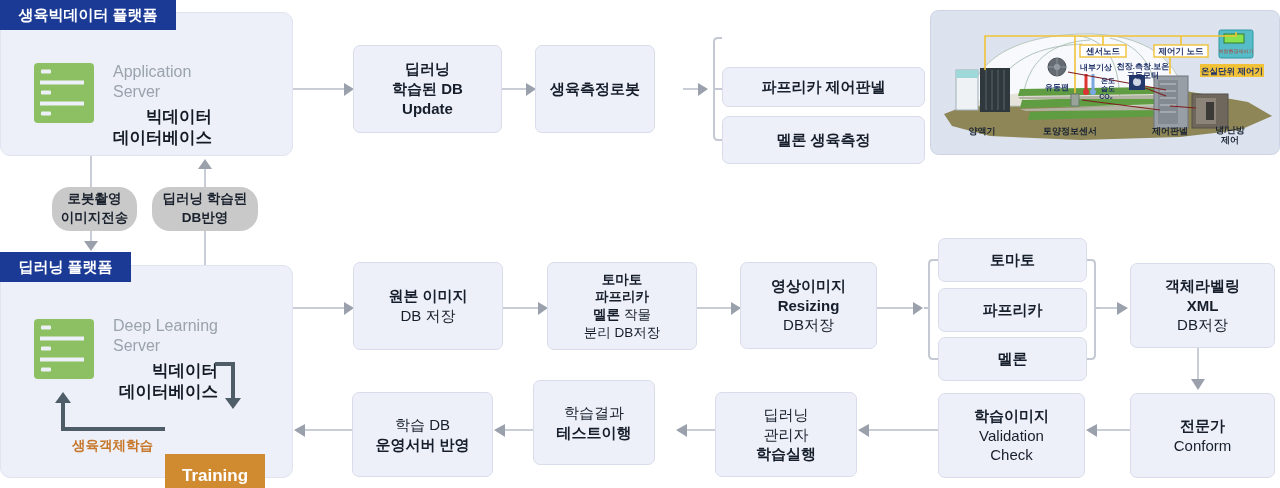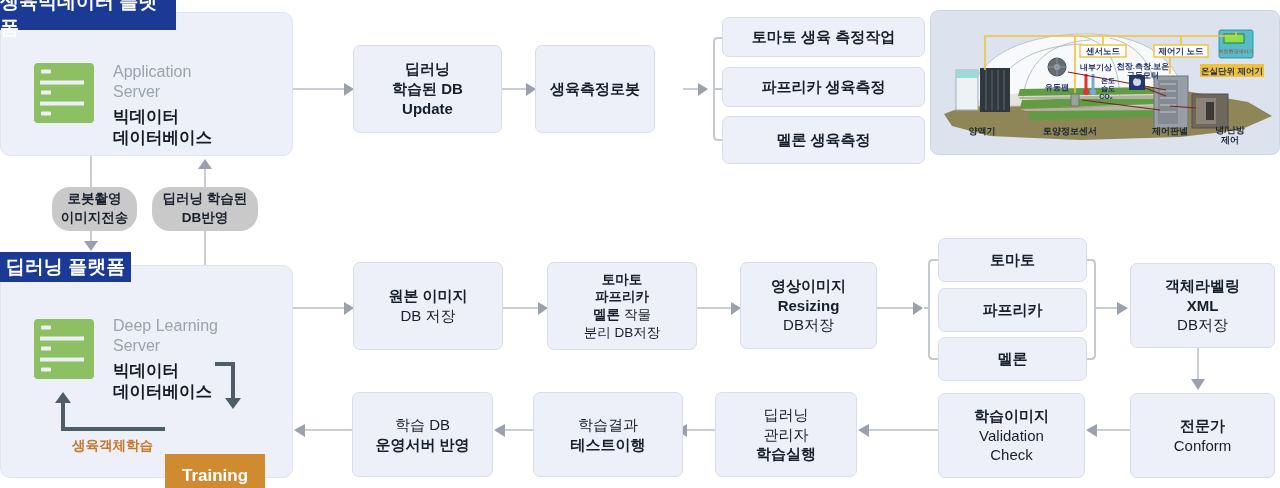--- a/index.html
+++ b/index.html
@@ -1,31 +1,31 @@
 <!DOCTYPE html>
 <html><head>
 <meta charset="utf-8">
 <style>
   html,body{margin:0;padding:0;background:#fff;}
   body{font-family:"Liberation Sans","DejaVu Sans",sans-serif;}
   .stage{position:relative;width:1280px;height:488px;background:#fff;overflow:hidden;color:#1a212e;}
   .abs{position:absolute;}
   .panel{position:absolute;background:#edf0f8;border:1px solid #e0e4f0;border-radius:10px;box-sizing:border-box;}
-  .hdr{position:absolute;background:#1b3a96;color:#fff;font-weight:bold;font-size:19px;
+  .hdr{position:absolute;background:#1b3a96;color:#fff;font-weight:bold;font-size:15px;
        display:flex;align-items:center;justify-content:center;z-index:6;}
   .fb{position:absolute;background:#eef0f9;border:1px solid #d9ddeb;border-radius:7px;box-sizing:border-box;
       display:flex;flex-direction:column;align-items:center;justify-content:center;text-align:center;
       font-size:15px;line-height:1.32;color:#161e2b;z-index:5;}
   .fb .b{font-weight:bold;}
   .fb.small{font-size:13.5px;line-height:1.3;}
   .gb{position:absolute;background:#c9c9c9;color:#1a222e;font-weight:bold;font-size:13.5px;line-height:1.4;
       display:flex;flex-direction:column;align-items:center;justify-content:center;text-align:center;z-index:5;border-radius:18px;}
   .srv-type div{color:#9aa3ae;font-size:16px;line-height:1.25;}
   .srv-name div{color:#141b26;font-size:16.5px;font-weight:bold;line-height:1.3;}
-  .srv-name{margin-top:4px;}
+  .srv-name{margin-top:4px;text-align:right;}
   .training{position:absolute;background:#d08b31;color:#fff;font-weight:bold;font-size:17px;
             display:flex;align-items:center;justify-content:center;z-index:7;margin-top:44px;}
   .cap-orange{position:absolute;color:#c7772a;font-weight:bold;font-size:13.5px;z-index:7;}
   svg.layer{position:absolute;left:0;top:0;z-index:4;}
   .gh{position:absolute;left:930px;top:10px;z-index:5;}
 </style>
 </head>
 <body>
 
 <div class="stage">
@@ -139,25 +139,22 @@
   </div>
 
   <div class="fb" style="left:353px;top:45px;width:149px;height:88px">
     <div class="b">딥러닝</div>
     <div class="b">학습된 DB</div>
     <div class="b">Update</div>
   </div>
   <div class="fb" style="left:535px;top:45px;width:120px;height:88px">
     <div class="b">생육측정로봇</div>
   </div>
-  <div class="fb" style="left:722px;top:17px;width:203px;height:40px">
-    <div class="b">토마토 생육 측정작업</div>
-  </div>
   <div class="fb" style="left:722px;top:67px;width:203px;height:40px">
-    <div class="b">파프리카 생육측정</div>
+    <div class="b">파프리카 제어판넬</div>
   </div>
   <div class="fb" style="left:722px;top:116px;width:203px;height:48px">
     <div class="b">멜론 생육측정</div>
   </div>
 
   <div class="fb" style="left:353px;top:262px;width:150px;height:88px">
     <div class="b">원본 이미지</div>
     <div>DB 저장</div>
   </div>
   <div class="fb small" style="left:547px;top:262px;width:150px;height:88px">
@@ -193,21 +190,21 @@
   <div class="fb" style="left:938px;top:393px;width:147px;height:85px">
     <div class="b">학습이미지</div>
     <div>Validation</div>
     <div>Check</div>
   </div>
   <div class="fb" style="left:715px;top:392px;width:142px;height:85px">
     <div>딥러닝</div>
     <div>관리자</div>
     <div class="b">학습실행</div>
   </div>
-  <div class="fb" style="left:533px;top:392px;width:150px;height:85px">
+  <div class="fb" style="left:533px;top:380px;width:122px;height:85px">
     <div>학습결과</div>
     <div class="b">테스트이행</div>
   </div>
   <div class="fb" style="left:352px;top:392px;width:141px;height:85px">
     <div>학습 DB</div>
     <div class="b">운영서버 반영</div>
   </div>
 
   <div class="training" style="left:165px;top:410px;width:100px;height:43px">
     <span>Training</span>

